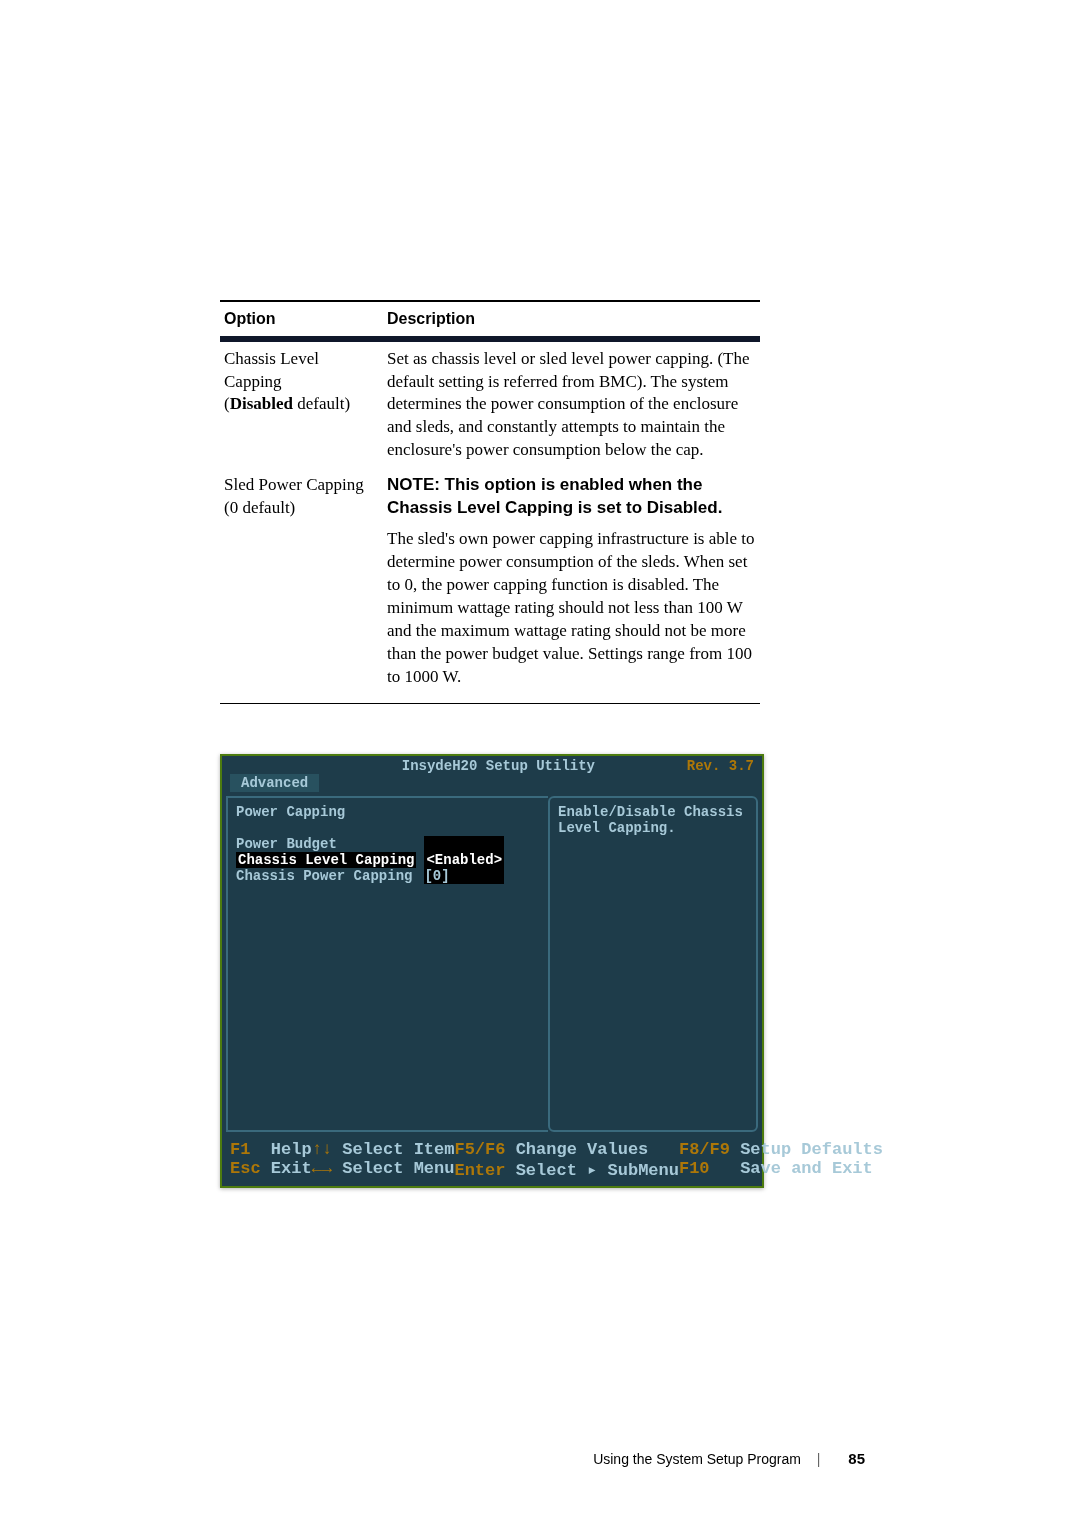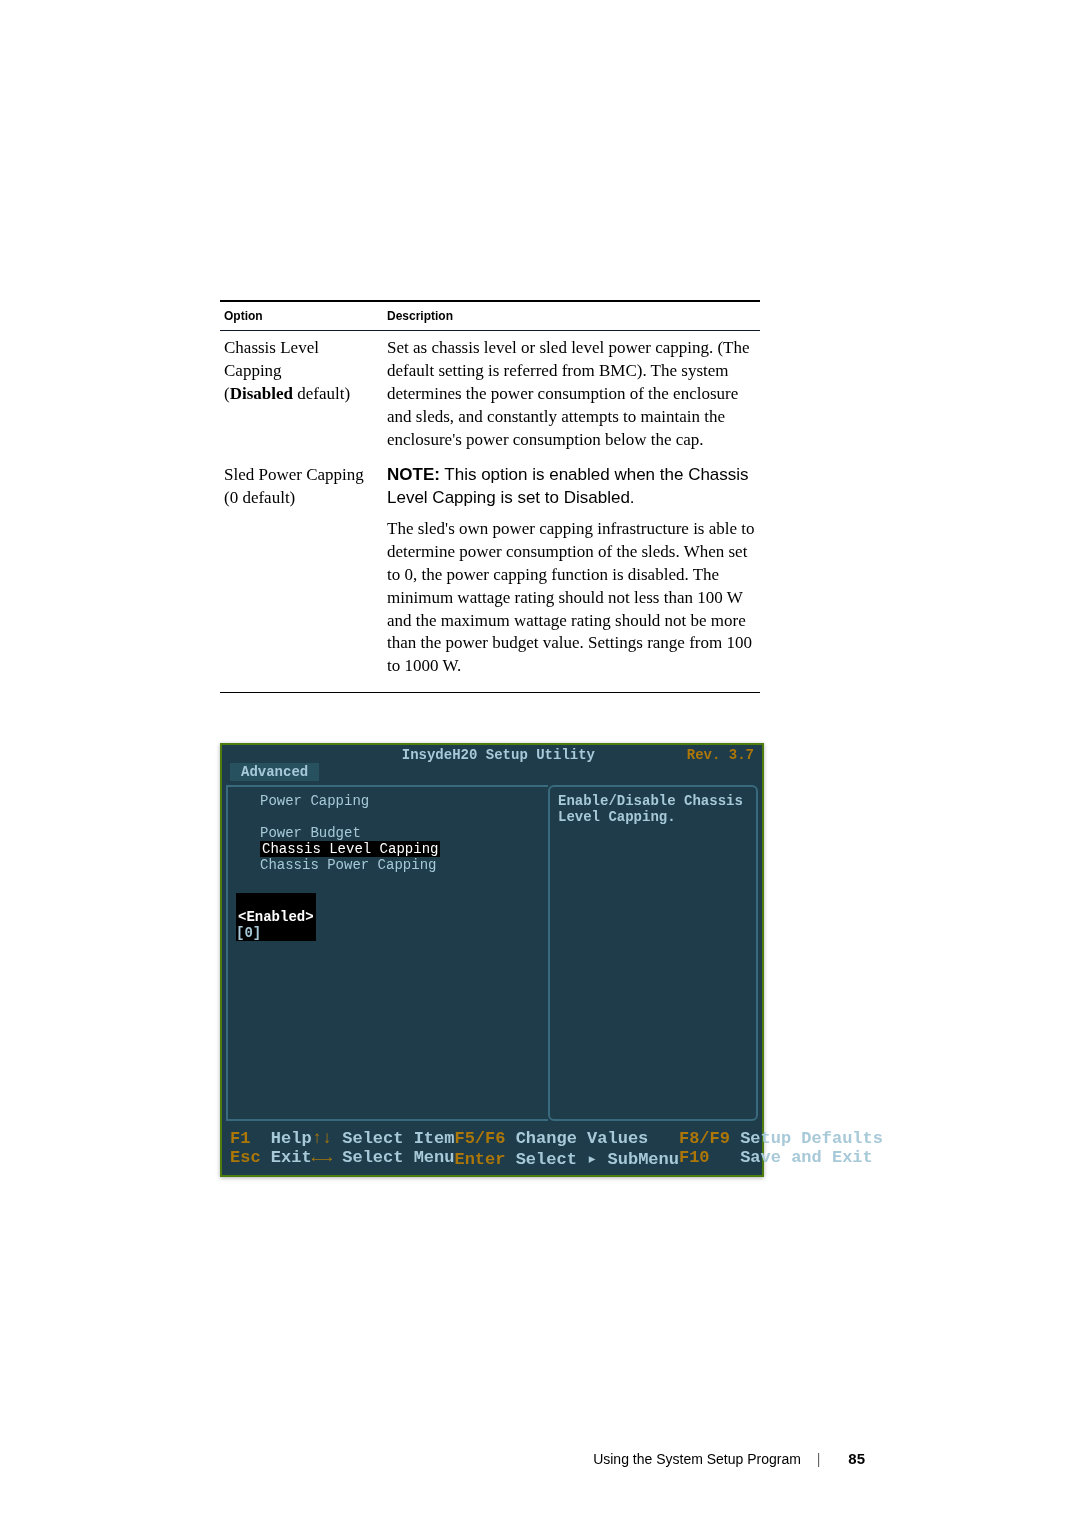--- a/index.html
+++ b/index.html
@@ -21,24 +21,24 @@
   table.opts {
     width: 540px;
     border-collapse: collapse;
     font-size: 17px;
     line-height: 1.35;
   }
   table.opts th {
     text-align: left;
     font-family: Arial, Helvetica, sans-serif;
     font-weight: bold;
-    font-size: 12px;
+    font-size: 16px;
     padding: 6px 4px;
     border-top: 2px solid #000;
-    border-bottom: 1px solid #0f172a;
+    border-bottom: 6px solid #0f172a;
   }
   table.opts td {
     vertical-align: top;
     padding: 6px 4px;
   }
   table.opts .last td {
     border-bottom: 1px solid #000;
     padding-bottom: 14px;
     margin-left: 20px;
   }
@@ -90,24 +90,23 @@
     border-right: none;
   }
   .ss-right {
     flex: 1;
     color: #a7c9d8;
     font-weight: bold;
     border-radius: 6px;
   }
   .ss-left-grid {
     display: flex;
-    gap: 20px;
-    flex-direction: column;
-  }
-  .ss-left-col1 { color: #a7c9d8; font-weight: normal; margin-left: 24px; }
+    gap: 8px;
+  }
+  .ss-left-col1 { color: #a7c9d8; font-weight: bold; }
   .ss-left-col2 { color: #a7c9d8; font-weight: bold; }
   .ss-heading { margin-bottom: 16px; }
   .ss-footer {
     display: flex;
     justify-content: space-between;
     padding: 4px 8px 6px 8px;
     font-weight: bold;
     font-size: 17px;
   }
   .ss-foot-col { white-space: pre; }
@@ -149,21 +148,21 @@
         </td>
         <td>Set as chassis level or sled level power capping. (The default setting is referred from BMC). The system determines the power consumption of the enclosure and sleds, and constantly attempts to maintain the enclosure's power consumption below the cap.</td>
       </tr>
       <tr class="last">
         <td>
           <span>Sled Power Capping</span><br>
           <span>(0 default)</span>
         </td>
         <td>
           <div class="note-line">
-            <span class="bold-sans">NOTE:</span><span class="bold-sans" style="font-weight:normal;font-family:Arial,Helvetica,sans-serif;text-align:right;"> This option is enabled when the Chassis Level Capping is set to Disabled.</span>
+            <span class="bold-sans">NOTE:</span><span class="bold-sans" style="font-weight:bold;font-family:Arial,Helvetica,sans-serif;text-align:right;"> This option is enabled when the Chassis Level Capping is set to Disabled.</span>
           </div>
           <div>The sled's own power capping infrastructure is able to determine power consumption of the sleds. When set to 0, the power capping function is disabled. The minimum wattage rating should not less than 100 W and the maximum wattage rating should not be more than the power budget value. Settings range from 100 to 1000 W.</div>
         </td>
       </tr>
     </tbody>
   </table>
 
   <div class="screenshot">
     <div class="ss-titlebar">
       <span style="width:80px;"></span>

